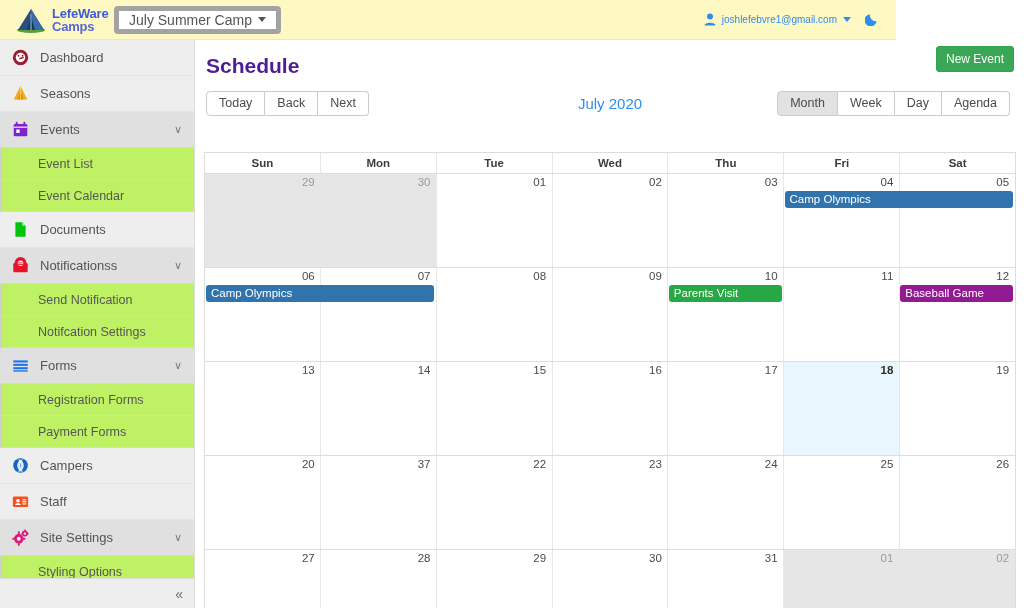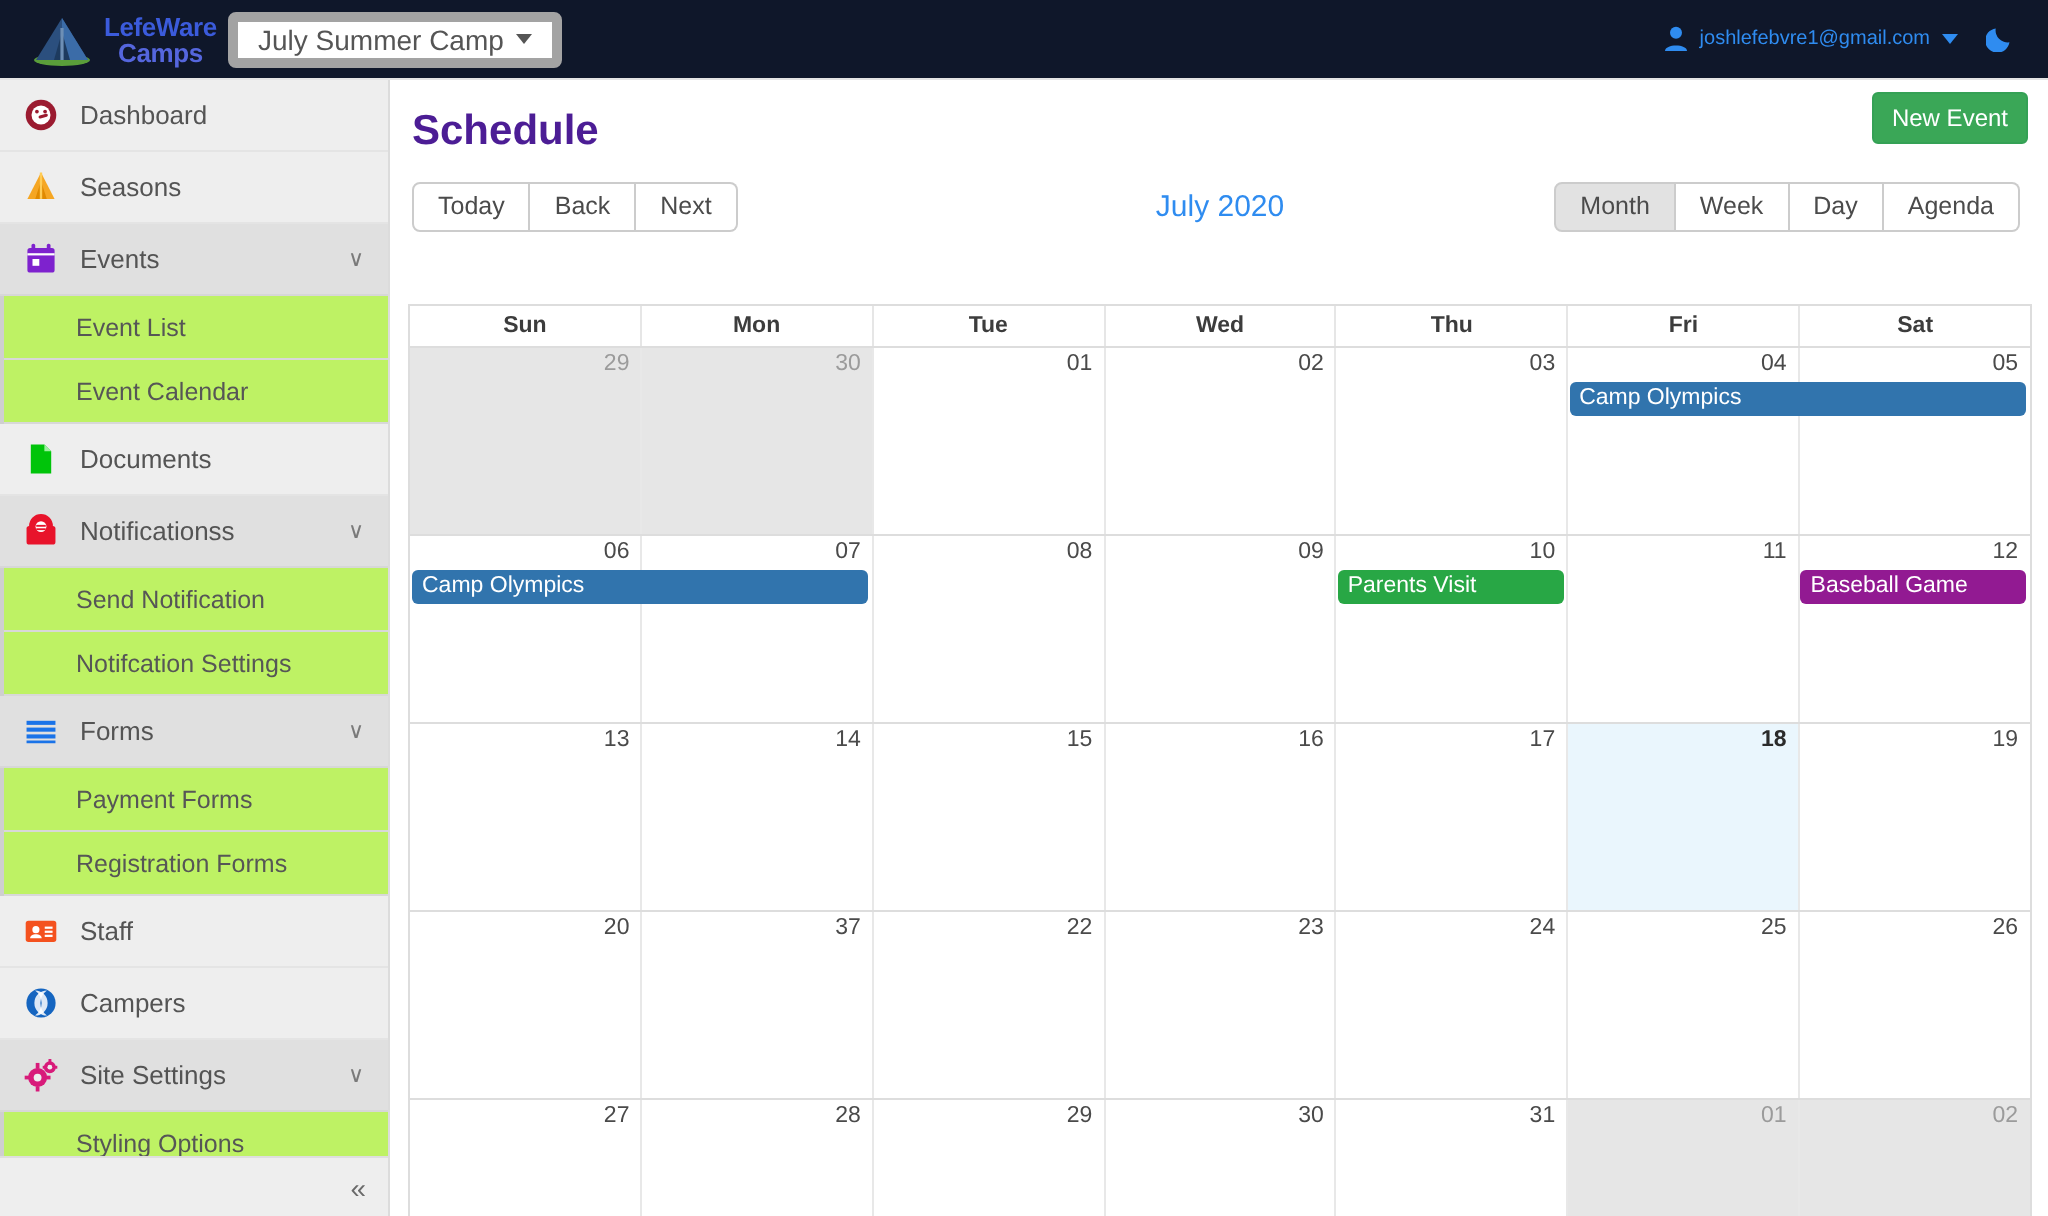--- a/index.html
+++ b/index.html
@@ -8,26 +8,25 @@
     overflow: hidden;
     background: #ffffff;
     font-family: "Liberation Sans", sans-serif;
     font-size: 13px;
     color: #3a3a3a;
   }
 
   
   #topbar {
     position: absolute; top: 0; left: 0;
-    width: 1024px; height: 40px;
-    background: #0f172a;
+    width: 896px; height: 40px;
+    background: #fef9c3;
     border-bottom: 1px solid #e4e4e4;
     display: flex; align-items: center;
     z-index: 20;
-    text-align: center;
   }
   #brand { display: flex; align-items: center; margin-left: 14px; width: 100px; }
   #brand-text { margin-left: 4px; line-height: 1.0; }
   .brand-l1 { font-size: 13px; font-weight: bold; color: #3b5bdb; letter-spacing: -0.2px; }
   .brand-l2 { font-size: 13px; font-weight: bold; color: #5566dd; letter-spacing: -0.2px; }
   #camp-select {
     height: 28px;
     padding: 0 10px;
     border: 5px solid #a3a3a3;
     border-radius: 4px;
@@ -307,46 +306,46 @@
       <rect x="1.5" y="4" width="17" height="2.4" fill="#1a73e8"></rect>
       <rect x="1.5" y="8" width="17" height="2.4" fill="#1a73e8"></rect>
       <rect x="1.5" y="12" width="17" height="2.4" fill="#1a73e8"></rect>
       <rect x="1.5" y="15.6" width="17" height="1.6" fill="#1a73e8"></rect>
     </svg>
     <span class="nav-label">Forms</span>
     <span class="chev">∨</span>
   </div>
   <div class="sub-wrap">
     <div class="sub-item">
+      <span>Registration Forms</span>
+    </div>
+    <div class="sub-item">
       <span>Payment Forms</span>
     </div>
-    <div class="sub-item">
-      <span>Registration Forms</span>
-    </div>
+  </div>
+
+  <div class="nav-item">
+    <svg class="nav-ico" viewBox="0 0 20 20">
+      <circle cx="10" cy="10" r="8.6" fill="#1565c0"></circle>
+      <path d="M6.5 2.6 A9 9 0 0 1 6.5 17.4 A7 7 0 0 0 6.5 2.6 Z" fill="#ffffff" opacity="0.85"></path>
+      <path d="M13.5 2.6 A9 9 0 0 0 13.5 17.4 A7 7 0 0 1 13.5 2.6 Z" fill="#ffffff" opacity="0.85"></path>
+    </svg>
+    <span class="nav-label">Campers</span>
   </div>
 
   <div class="nav-item">
     <svg class="nav-ico" viewBox="0 0 20 20">
       <rect x="1" y="4" width="18" height="12.5" rx="1.6" fill="#f4511e"></rect>
       <circle cx="7" cy="9.2" r="2.1" fill="#ffffff"></circle>
       <path d="M3.6 14.2 C3.6 11.2 10.4 11.2 10.4 14.2 Z" fill="#ffffff"></path>
       <rect x="12.2" y="7.4" width="4.6" height="1.3" fill="#ffffff"></rect>
       <rect x="12.2" y="9.8" width="4.6" height="1.3" fill="#ffffff"></rect>
       <rect x="12.2" y="12.2" width="4.6" height="1.3" fill="#ffffff"></rect>
     </svg>
     <span class="nav-label">Staff</span>
-  </div>
-
-  <div class="nav-item">
-    <svg class="nav-ico" viewBox="0 0 20 20">
-      <circle cx="10" cy="10" r="8.6" fill="#1565c0"></circle>
-      <path d="M6.5 2.6 A9 9 0 0 1 6.5 17.4 A7 7 0 0 0 6.5 2.6 Z" fill="#ffffff" opacity="0.85"></path>
-      <path d="M13.5 2.6 A9 9 0 0 0 13.5 17.4 A7 7 0 0 1 13.5 2.6 Z" fill="#ffffff" opacity="0.85"></path>
-    </svg>
-    <span class="nav-label">Campers</span>
   </div>
 
   <div class="nav-item group-open">
     <svg class="nav-ico" viewBox="0 0 20 20">
       <g fill="#d81b7a">
         <circle cx="8" cy="11.5" r="5.6"></circle>
         <rect x="6.9" y="2.9" width="2.2" height="3.4"></rect>
         <rect x="6.9" y="16.7" width="2.2" height="3.0"></rect>
         <rect x="0.4" y="10.4" width="3.2" height="2.2"></rect>
         <rect x="12.6" y="10.4" width="3.0" height="2.2"></rect>

